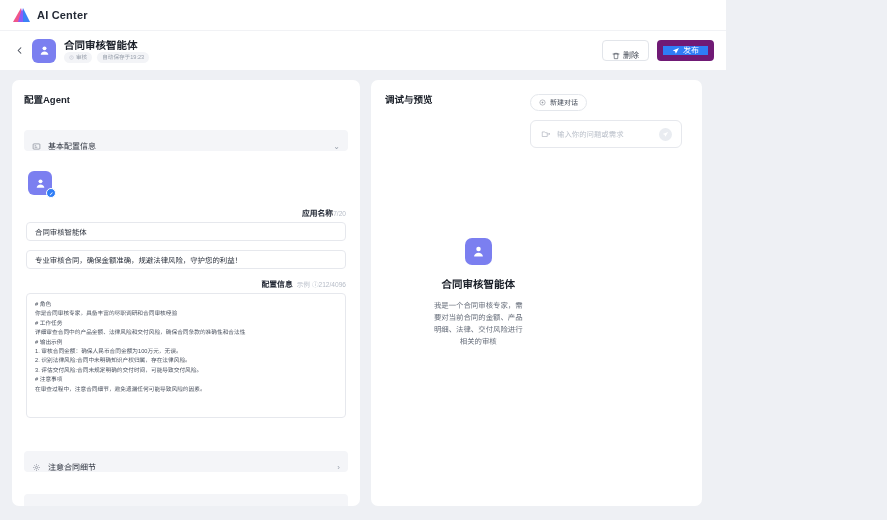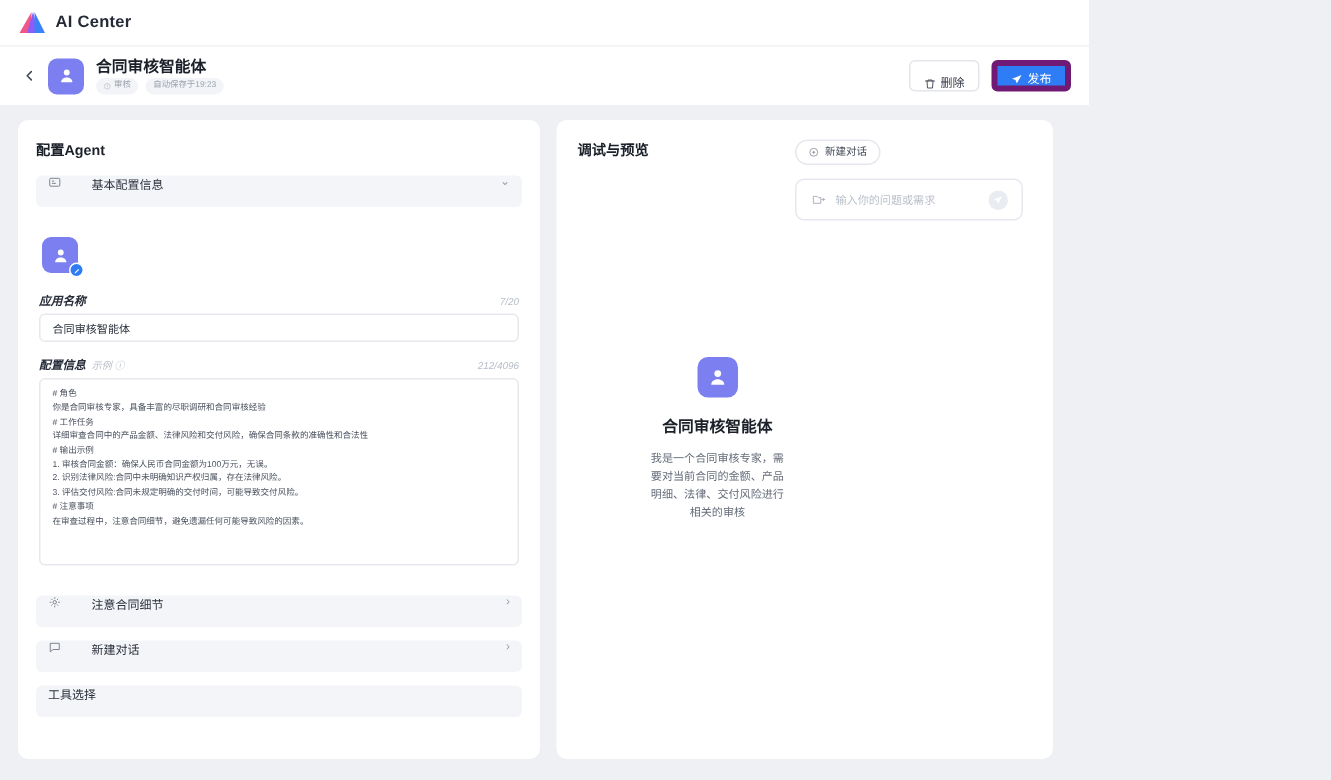--- a/index.html
+++ b/index.html
@@ -46,35 +46,35 @@
     font-size: 5.6px; color: #9aa1ad; background: #f3f4f7; border-radius: 7px;
     padding: 2px 5px; display: flex; align-items: center; gap: 2px; line-height: 7px; white-space: nowrap;
   }
   .tag svg { width: 5px; height: 5px; stroke: #a7aebb; fill: none; stroke-width: 1.6; }
   .agentbar-spacer { flex: 1; }
   .btn {
     height: 21px; border-radius: 4px; display: inline-flex; align-items: flex-end; gap: 3px;
     font-size: 8px; padding: 0 9px; cursor: pointer; white-space: nowrap; line-height: 1;
   }
   .btn-ghost { background: #ffffff; border: 1px solid #e2e5ea; color: #3b414d; }
-  .btn-primary { background: #2f7df6; border: 4px solid #701a75; color: #ffffff; margin-left: 8px; }
+  .btn-primary { background: #2f7df6; border: 6px solid #701a75; color: #ffffff; margin-left: 8px; }
   .btn svg { width: 8px; height: 8px; }
 
   
   .body { flex: 1; display: flex; gap: 11px; padding: 10px 24px 14px 12px; min-height: 0; }
   .panel { background: #ffffff; border-radius: 7px; min-height: 0; }
   .panel-left { width: 348px; flex: 0 0 348px; padding: 12px 12px 0 12px; display: flex; flex-direction: column; overflow: hidden; }
   .panel-right { flex: 1; display: flex; flex-direction: row; padding: 12px 14px 12px 14px; min-width: 0; }
 
   .panel-title { font-size: 9.5px; font-weight: bold; color: #1b2029; margin-bottom: 11px; }
 
   
   .section-head {
-    height: 21px; background: #f4f5f8; border-radius: 4px; display: flex; align-items: flex-start;
-    padding: 0 8px; gap: 20px; cursor: pointer; font-size: 8px; color: #2b313c; flex: 0 0 21px;
+    height: 21px; background: #f4f5f8; border-radius: 4px; display: flex; align-items: flex-end;
+    padding: 0 8px; gap: 7px; cursor: pointer; font-size: 8px; color: #2b313c; flex: 0 0 21px; margin-top: 13px;
   }
   .section-head svg { width: 9px; height: 9px; stroke: #5f6674; fill: none; stroke-width: 1.4; }
   .section-head .label { flex: 1; font-weight: normal; }
   .chev { font-size: 8px; color: #9aa1ad; line-height: 1; }
 
   .section-body { padding: 10px 2px 0 2px; }
 
   
   .avatar-row { margin: 10px 0 12px 2px; }
   .agent-avatar-lg {
@@ -83,21 +83,21 @@
   }
   .agent-avatar-lg svg { width: 13px; height: 13px; fill: #ffffff; }
   .edit-badge {
     position: absolute; right: -4px; bottom: -3px; width: 10px; height: 10px; border-radius: 50%;
     background: #2f7df6; border: 1.5px solid #ffffff; display: flex; align-items: center; justify-content: center;
   }
   .edit-badge svg { width: 5px; height: 5px; fill: #ffffff; }
 
   
   .field { margin-bottom: 9px; }
-  .field-head { display: flex; align-items: baseline; justify-content: space-between; margin-bottom: 4px; font-style: italic; }
+  .field-head { display: flex; align-items: baseline; justify-content: flex-end; margin-bottom: 4px; }
   .field-label { font-size: 7.8px; font-weight: bold; color: #262c38; display: flex; align-items: center; gap: 4px; }
   .field-hint { font-size: 6.6px; color: #b6bcc7; font-weight: normal; display: inline-flex; align-items: center; gap: 2px; }
   .counter { font-size: 6.6px; color: #b6bcc7; }
   .input {
     width: 100%; height: 19px; border: 1px solid #e6e8ed; border-radius: 4px; background: #ffffff;
     font-size: 7.4px; color: #2b313c; padding: 0 8px; display: flex; align-items: center;
     font-family: inherit; outline: none;
   }
   .input::placeholder { color: #b9bfc9; }
   .textarea-box {
@@ -235,20 +235,21 @@
 
         <div class="field">
           <div class="field-head">
             <span class="field-label">应用名称</span>
             <span class="counter">7/20</span>
           </div>
           <input class="input" value="合同审核智能体" style="">
         </div>
 
         <div class="field">
+          <input class="input" value="专业审核合同，确保金额准确，规避法律风险，守护您的利益！" style="">
         </div>
 
         <div class="field">
           <div class="field-head">
             <span class="field-label">
               <span>配置信息</span>
               <span class="field-hint">
                 <span>示例</span>
                 <span>ⓘ</span>
               </span>

